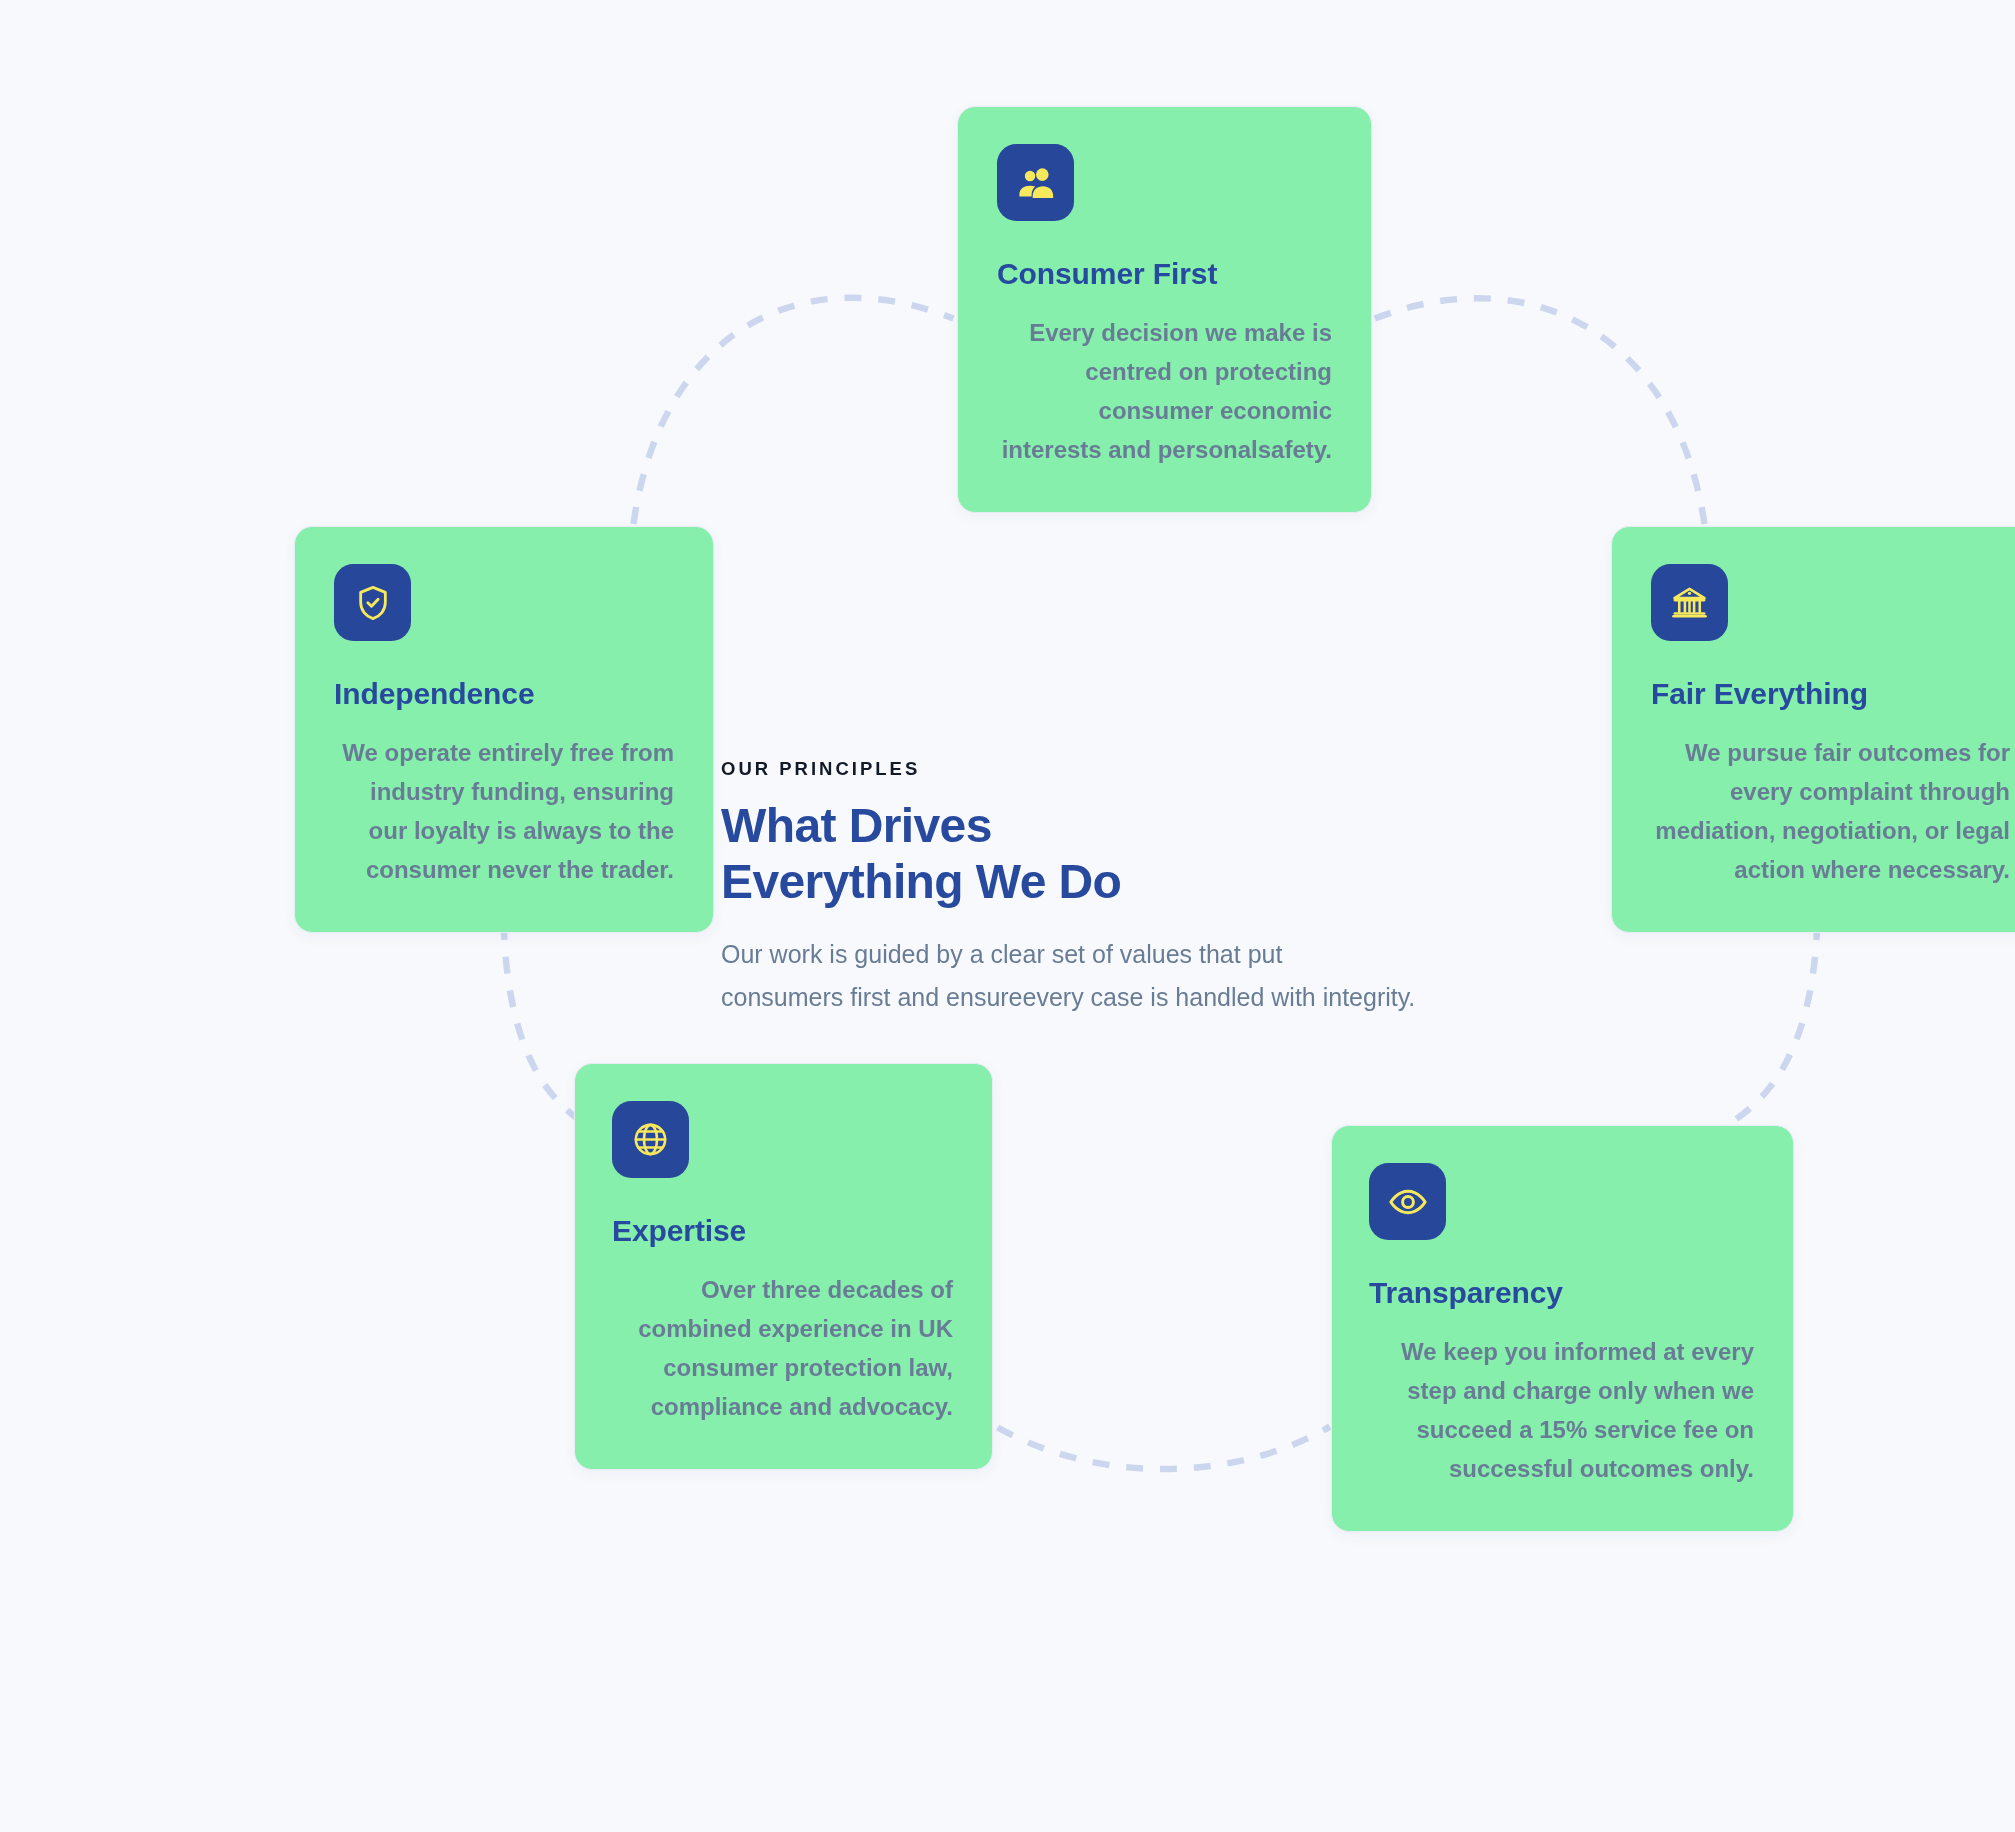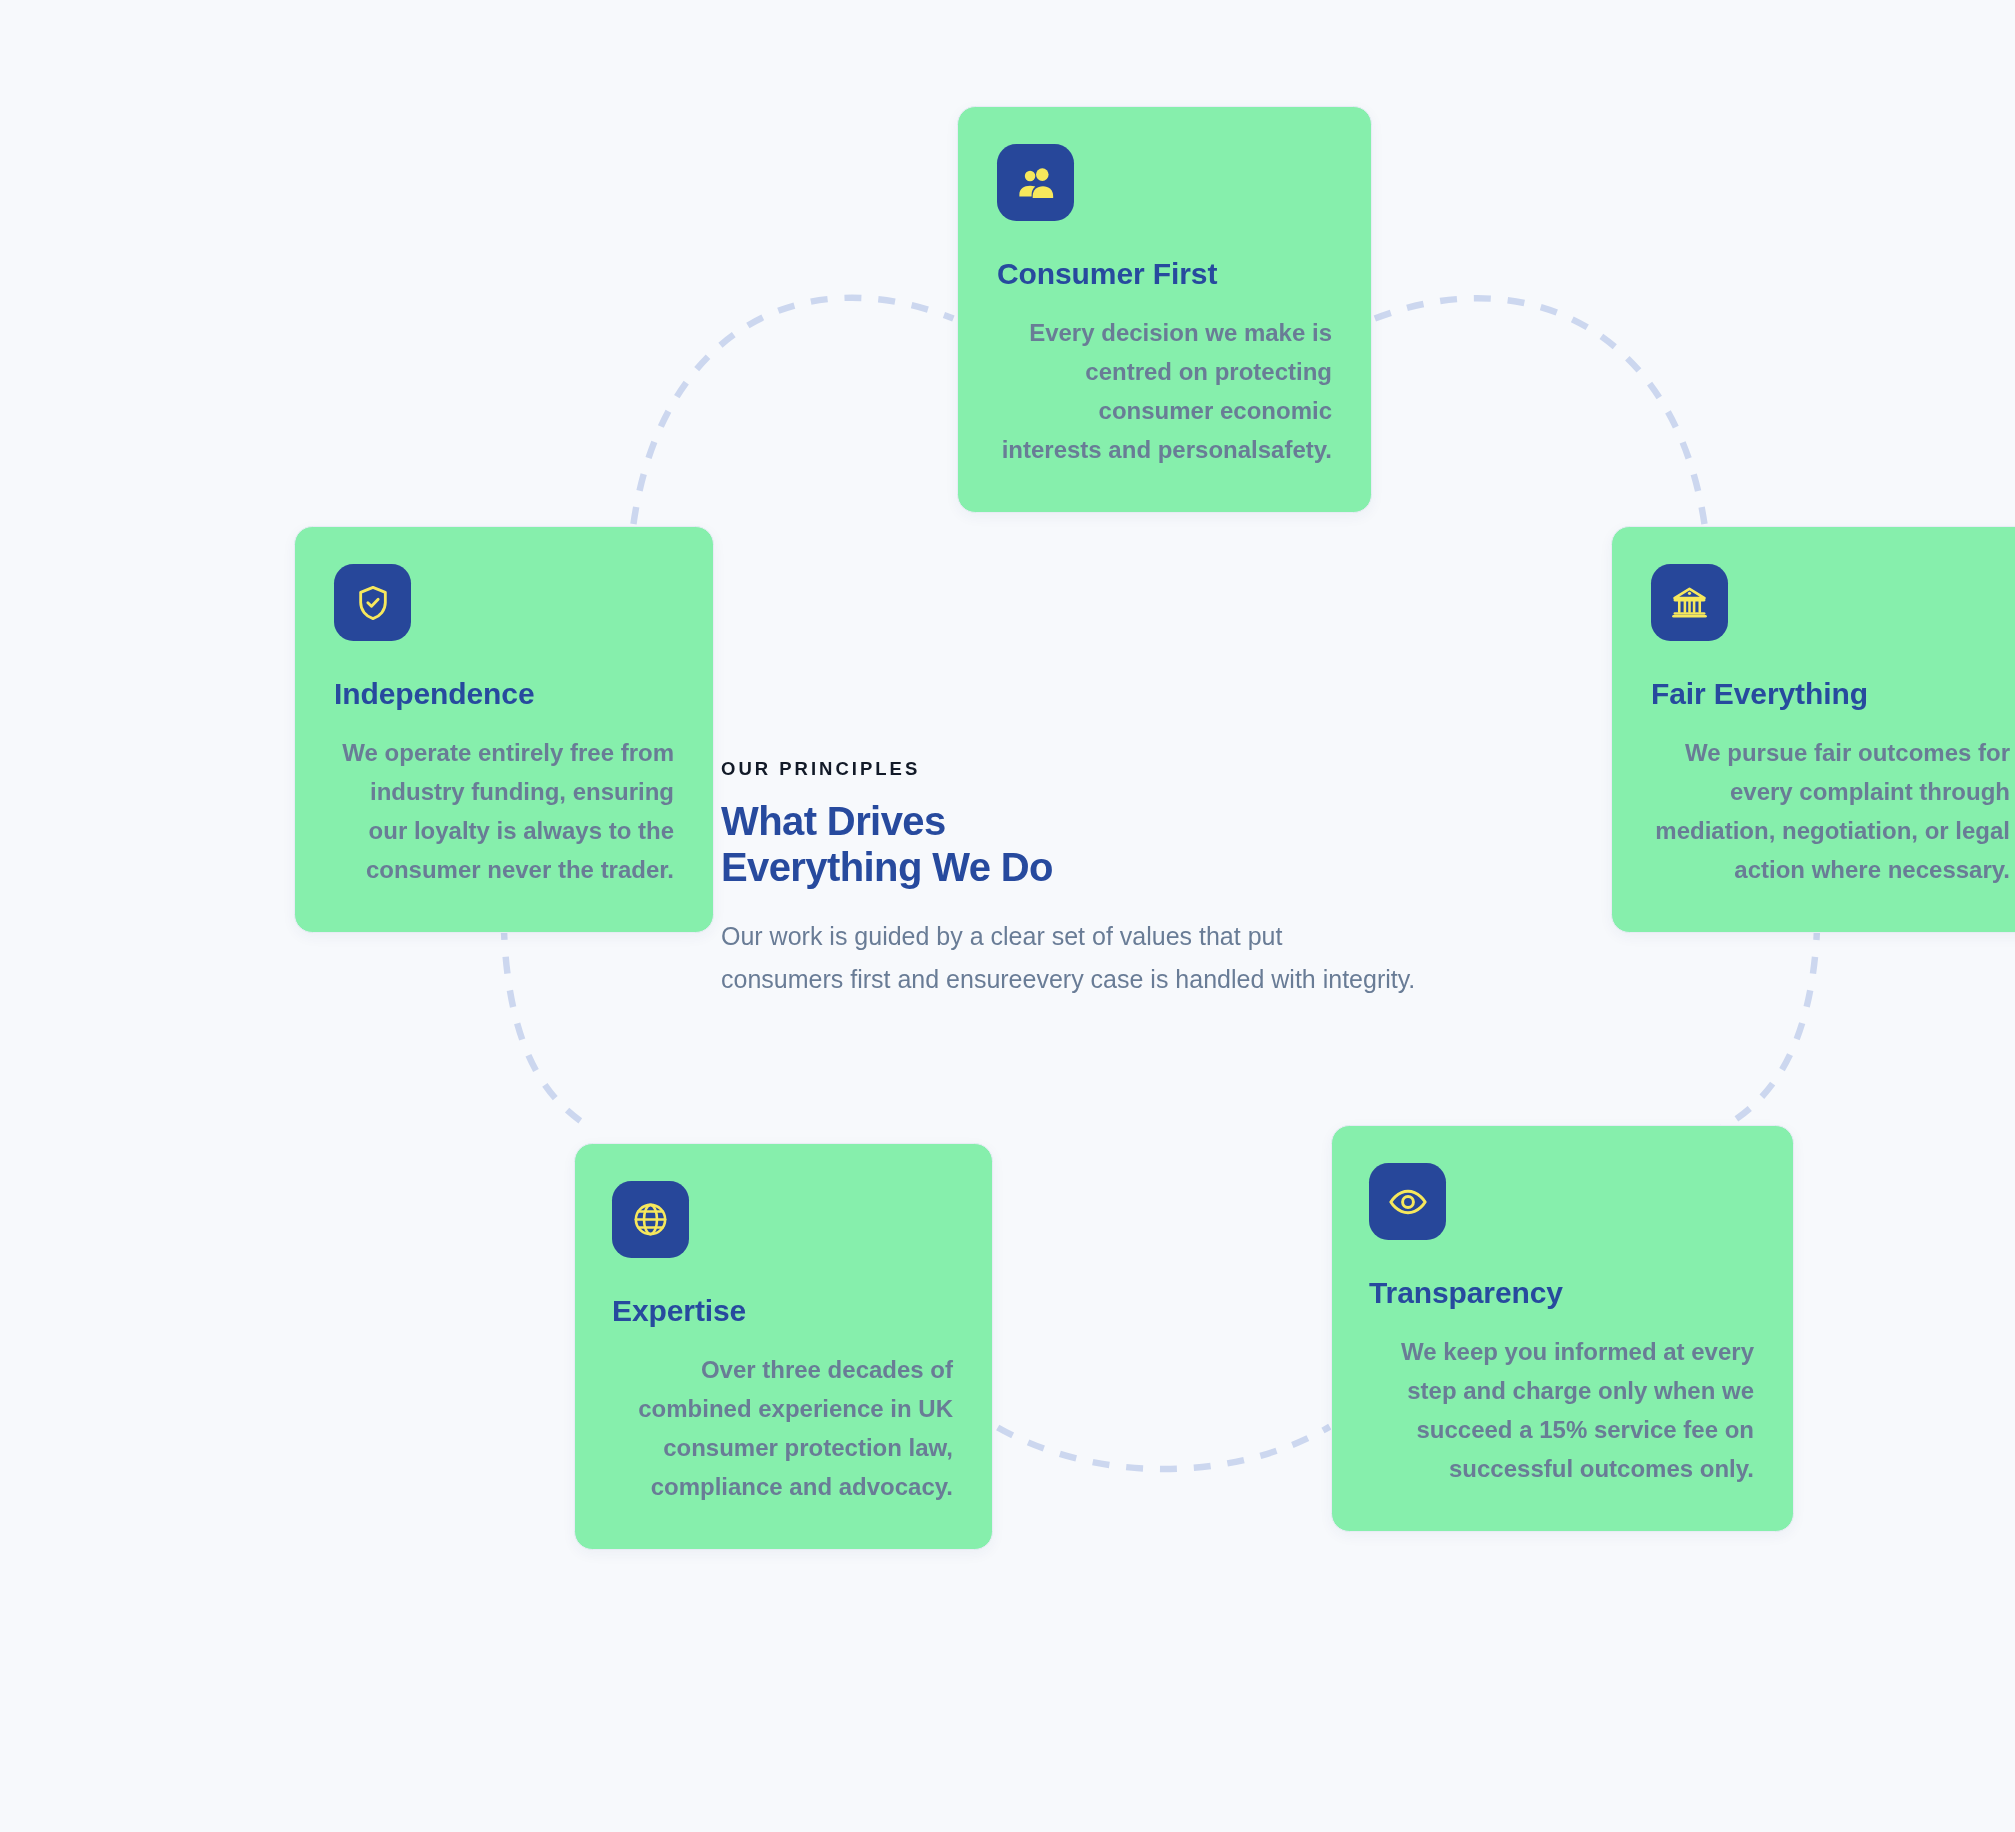--- a/index.html
+++ b/index.html
@@ -73,21 +73,21 @@
     line-height: 1.62;
     color: #697c96;
     font-weight: 700;
     text-align: right;
   }
 
   
   #card-consumer-first { left: 957px; top: 106px;  width: 415px; }
   #card-independence   { left: 294px;  top: 526px; width: 420px; }
   #card-fair          { left: 1611px; top: 526px; width: 439px; }
-  #card-expertise      { left: 574px; top: 1143px; width: 419px; }
+  #card-expertise      { left: 574px; top: 1063px; width: 419px; }
   #card-transparency   { left: 1331px; top: 1125px; width: 463px; }
 
   #card-expertise, #card-transparency { padding-left: 37px; }
 
   
   .center {
     position: absolute;
     z-index: 2;
     left: 721px;
     top: 758px;
@@ -97,21 +97,21 @@
 
   .eyebrow {
     font-size: 18.5px;
     font-weight: 700;
     letter-spacing: 3px;
     color: #121a28;
     margin-bottom: 17.7px;
   }
 
   .center-title {
-    font-size: 40px;
+    font-size: 48px;
     font-weight: 700;
     line-height: 1.17;
     color: #274a9e;
     letter-spacing: -0.6px;
     margin-bottom: 23.4px;
   }
   .center-title .tl { display: block; }
 
   .center-sub {
     font-size: 25px;

